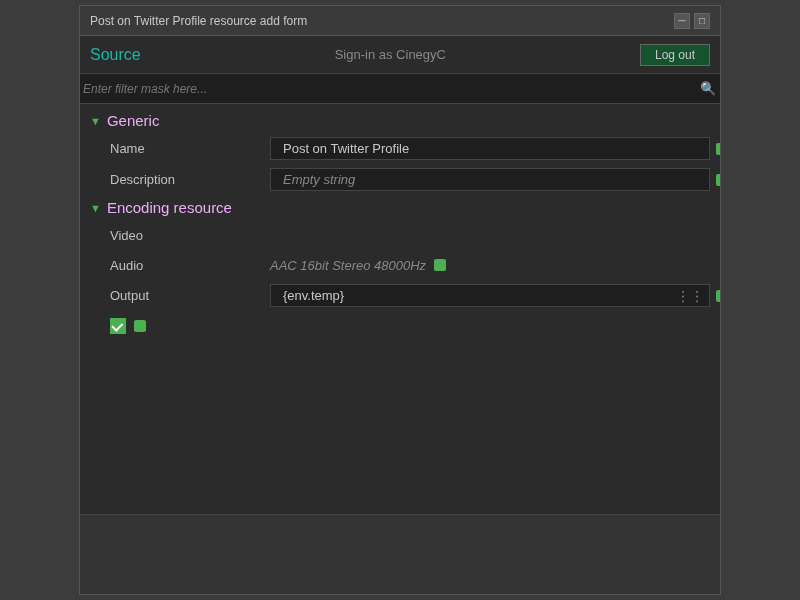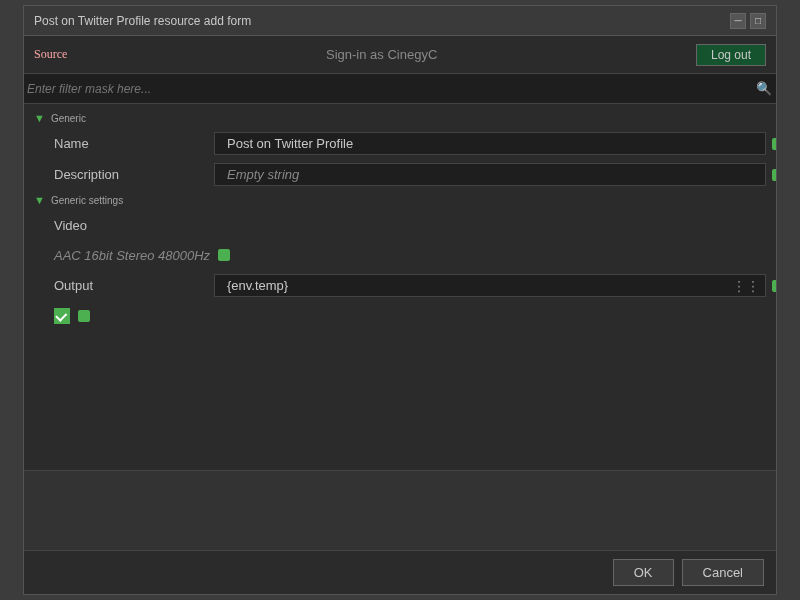--- a/index.html
+++ b/index.html
@@ -8,21 +8,21 @@
       font-family: 'Segoe UI', Arial, sans-serif;
       font-size: 13px;
       color: #d0d0d0;
       display: flex;
       justify-content: center;
       align-items: center;
       width: 800px;
       height: 600px;
     }
     .dialog {
-      width: 754px;
+      width: 642px;
       height: 590px;
       background: #2b2b2b;
       border: 1px solid #555;
       display: flex;
       flex-direction: column;
       position: relative;
     }
     .title-bar {
       background: #3a3a3a;
       border-bottom: 1px solid #555;
@@ -55,23 +55,22 @@
     .toolbar {
       background: #2b2b2b;
       border-bottom: 1px solid #444;
       padding: 6px 10px;
       display: flex;
       align-items: center;
       justify-content: space-between;
       height: 38px;
     }
     .toolbar-source {
-      color: #fca5a5;
-      font-size: 12px;
-      font-family: Liberation Serif, serif;
+      color: #14b8a6;
+      font-size: 16px;
     }
     .toolbar-signin {
       color: #888;
       font-size: 13px;
       flex: 1;
       text-align: center;
     }
     .logout-btn {
       background: #14532d;
       border: 1px solid #666;
@@ -111,22 +110,22 @@
       align-items: center;
       padding: 4px 10px;
       cursor: pointer;
     }
     .section-arrow {
       color: #4caf50;
       font-size: 11px;
       margin-right: 6px;
     }
     .section-label {
-      color: #a3a3a3;
-      font-size: 10px;
+      color: #f0abfc;
+      font-size: 15px;
       font-weight: normal;
     }
     .field-row {
       display: flex;
       align-items: center;
       padding: 4px 10px 4px 30px;
       min-height: 30px;
     }
     .field-label {
       width: 160px;
@@ -278,28 +277,29 @@
     <div class="field-row">
       <span class="field-label">Description</span>
       <div class="field-value-wrap">
         <input class="field-input" type="text" placeholder="Empty string" style="">
         <span class="field-indicator"></span>
       </div>
     </div>
 
     <div class="section-header">
       <span class="section-arrow">▼</span>
-      <span class="section-label">Generic settings</span>
+      <span class="section-label">Encoding resource</span>
     </div>
 
     <div class="field-row">
       <span class="field-label">Video</span>
     </div>
 
     <div class="field-row">
+      <span class="field-label">Audio</span>
       <div class="field-value-wrap">
         <span class="field-static">AAC 16bit Stereo 48000Hz</span>
         <span class="field-indicator-inline"></span>
       </div>
     </div>
 
     <div class="field-row">
       <span class="field-label">Output</span>
       <div class="field-value-wrap">
         <input class="field-input field-input-with-icon" type="text" value="{env.temp}" style="">
@@ -314,18 +314,14 @@
           <div class="checkbox-green"></div>
         </div>
         <span class="field-indicator-inline"></span>
       </div>
     </div>
 
   </div>
 
   <div class="bottom-panel"></div>
 
-  <div class="footer">
-    <button class="footer-btn ok">OK</button>
-    <button class="footer-btn">Cancel</button>
-  </div>
 
 </div>
 
 </body></html>

